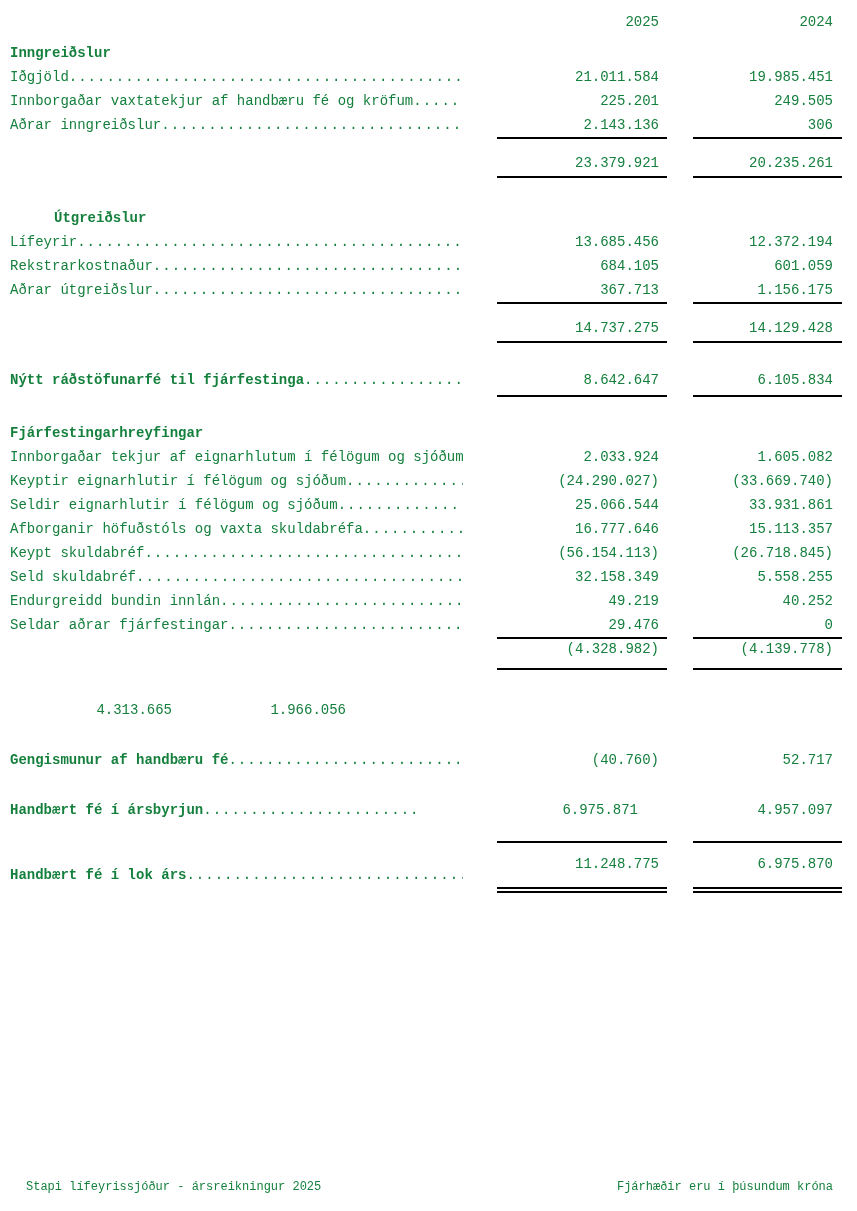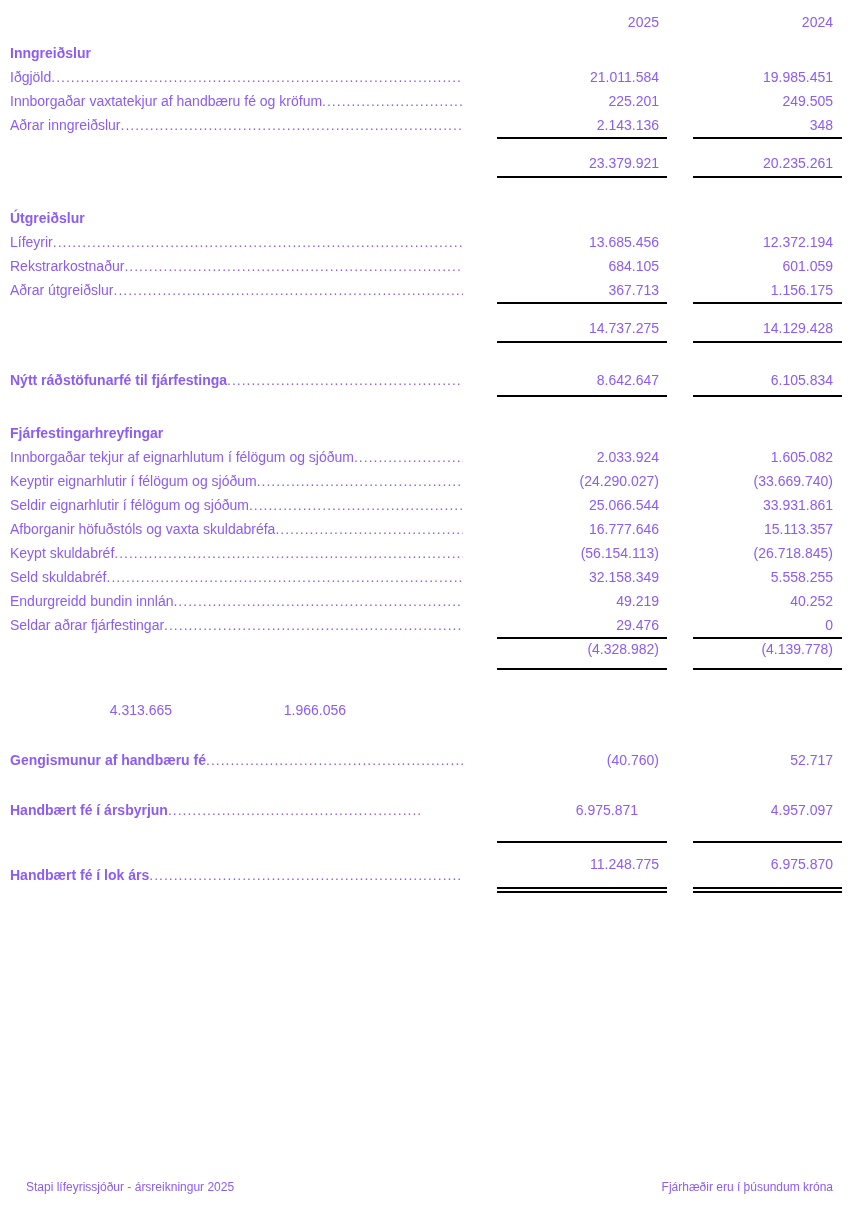--- a/index.html
+++ b/index.html
@@ -1,21 +1,21 @@
 <!DOCTYPE html>
 <html><head>
 <meta charset="utf-8">
 <style>
   html,body { margin:0; padding:0; background:#fff; }
   .page {
     position:relative;
     width:857px; height:1211px;
     background:#ffffff;
-    color:#8b5cf6;
-    font-family:Liberation Sans, sans-serif;
+    color:#15803d;
+    font-family:Liberation Mono, monospace;
     font-size:14px;
     overflow:hidden;
   }
   .content { padding:5px 15px 0 10px; }
 
   
   .r { display:flex; align-items:flex-end; height:24px; line-height:24px; }
   .lblwrap { flex:1; display:flex; align-items:baseline; margin-right:34px; overflow:hidden; }
   .lbl { white-space:nowrap; }
   .leader { flex:1; overflow:hidden; white-space:nowrap; }
@@ -46,21 +46,21 @@
 
   
   .finalrow { display:flex; align-items:flex-end; margin-top:19px; }
   .finalrow .c1, .finalrow .c2 {
     border-top:2px solid #000; border-bottom:6px double #000;
     padding-top:12px; padding-bottom:14px; line-height:18px;
   }
   .finalrow .lblwrap { padding-bottom:9px; line-height:18px; }
 
   #s1h { margin-top:8px; }
-  #s2h { margin-top:28px; }
+  #s2h { margin-top:28px;margin-left:44px; }
   #s3h { margin-top:24px; }
   #haekkun { margin-top:28px; }
   #gengis { margin-top:26px; }
   #arsbyrjun { margin-top:26px;gap:21px; }
 
   .footer-left  { position:absolute; left:26px;  top:1180px; font-size:12px; white-space:nowrap; }
   .footer-right { position:absolute; right:24px; top:1180px; font-size:12px; white-space:nowrap; }
 </style>
 </head>
 <body>
@@ -91,21 +91,21 @@
         </div>
       <div class="c1">225.201</div>
       <div class="c2">249.505</div>
     </div>
     <div class="r">
       <div class="lblwrap">
           <span class="lbl">Aðrar inngreiðslur</span>
           <span class="leader"></span>
         </div>
       <div class="c1">2.143.136</div>
-      <div class="c2">348</div>
+      <div class="c2">306</div>
     </div>
     <div class="sumrow">
       <div class="lblwrap"></div>
       <div class="c1">23.379.921</div>
       <div class="c2">20.235.261</div>
     </div>
 
     <div class="hd" id="s2h">Útgreiðslur</div>
 
     <div class="r">

